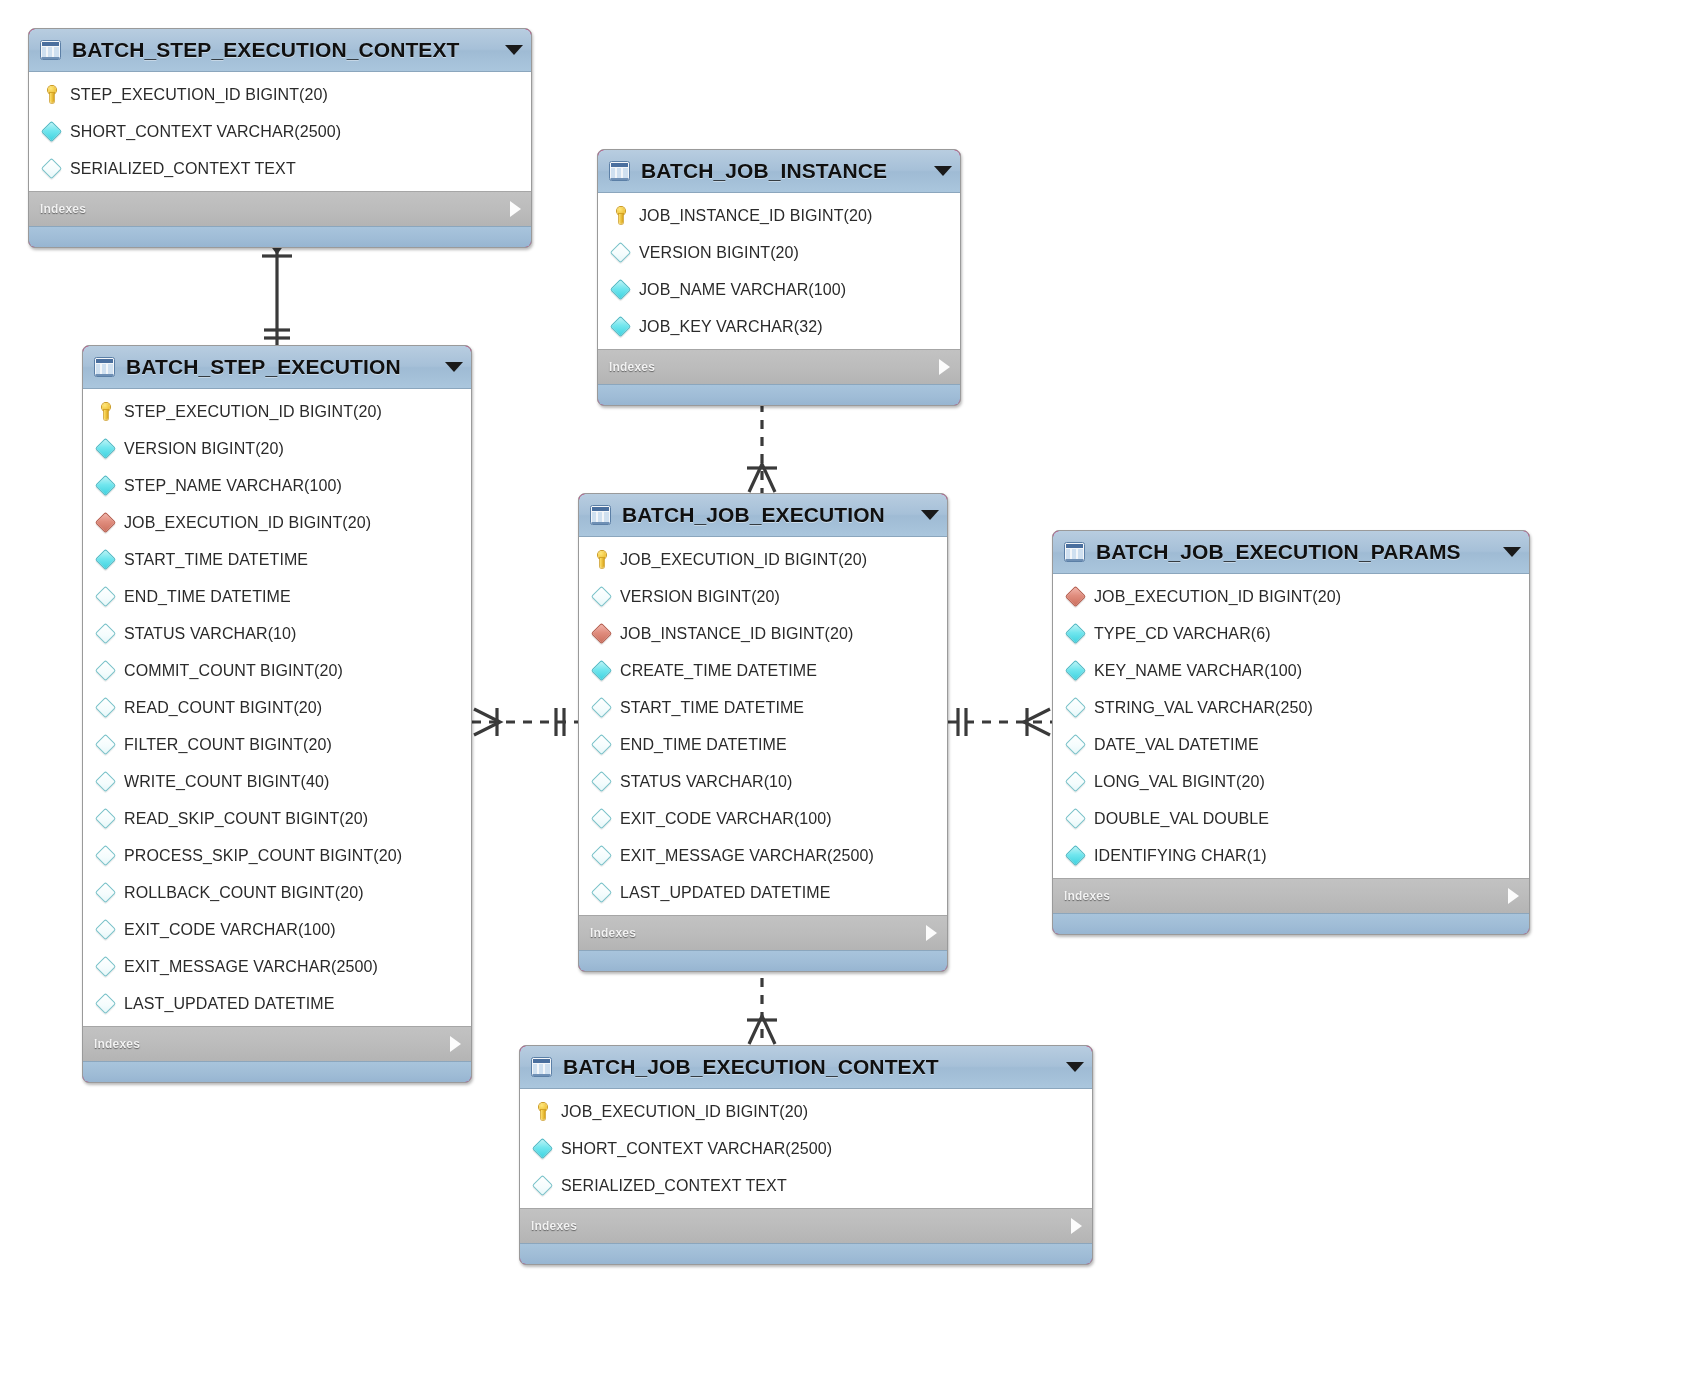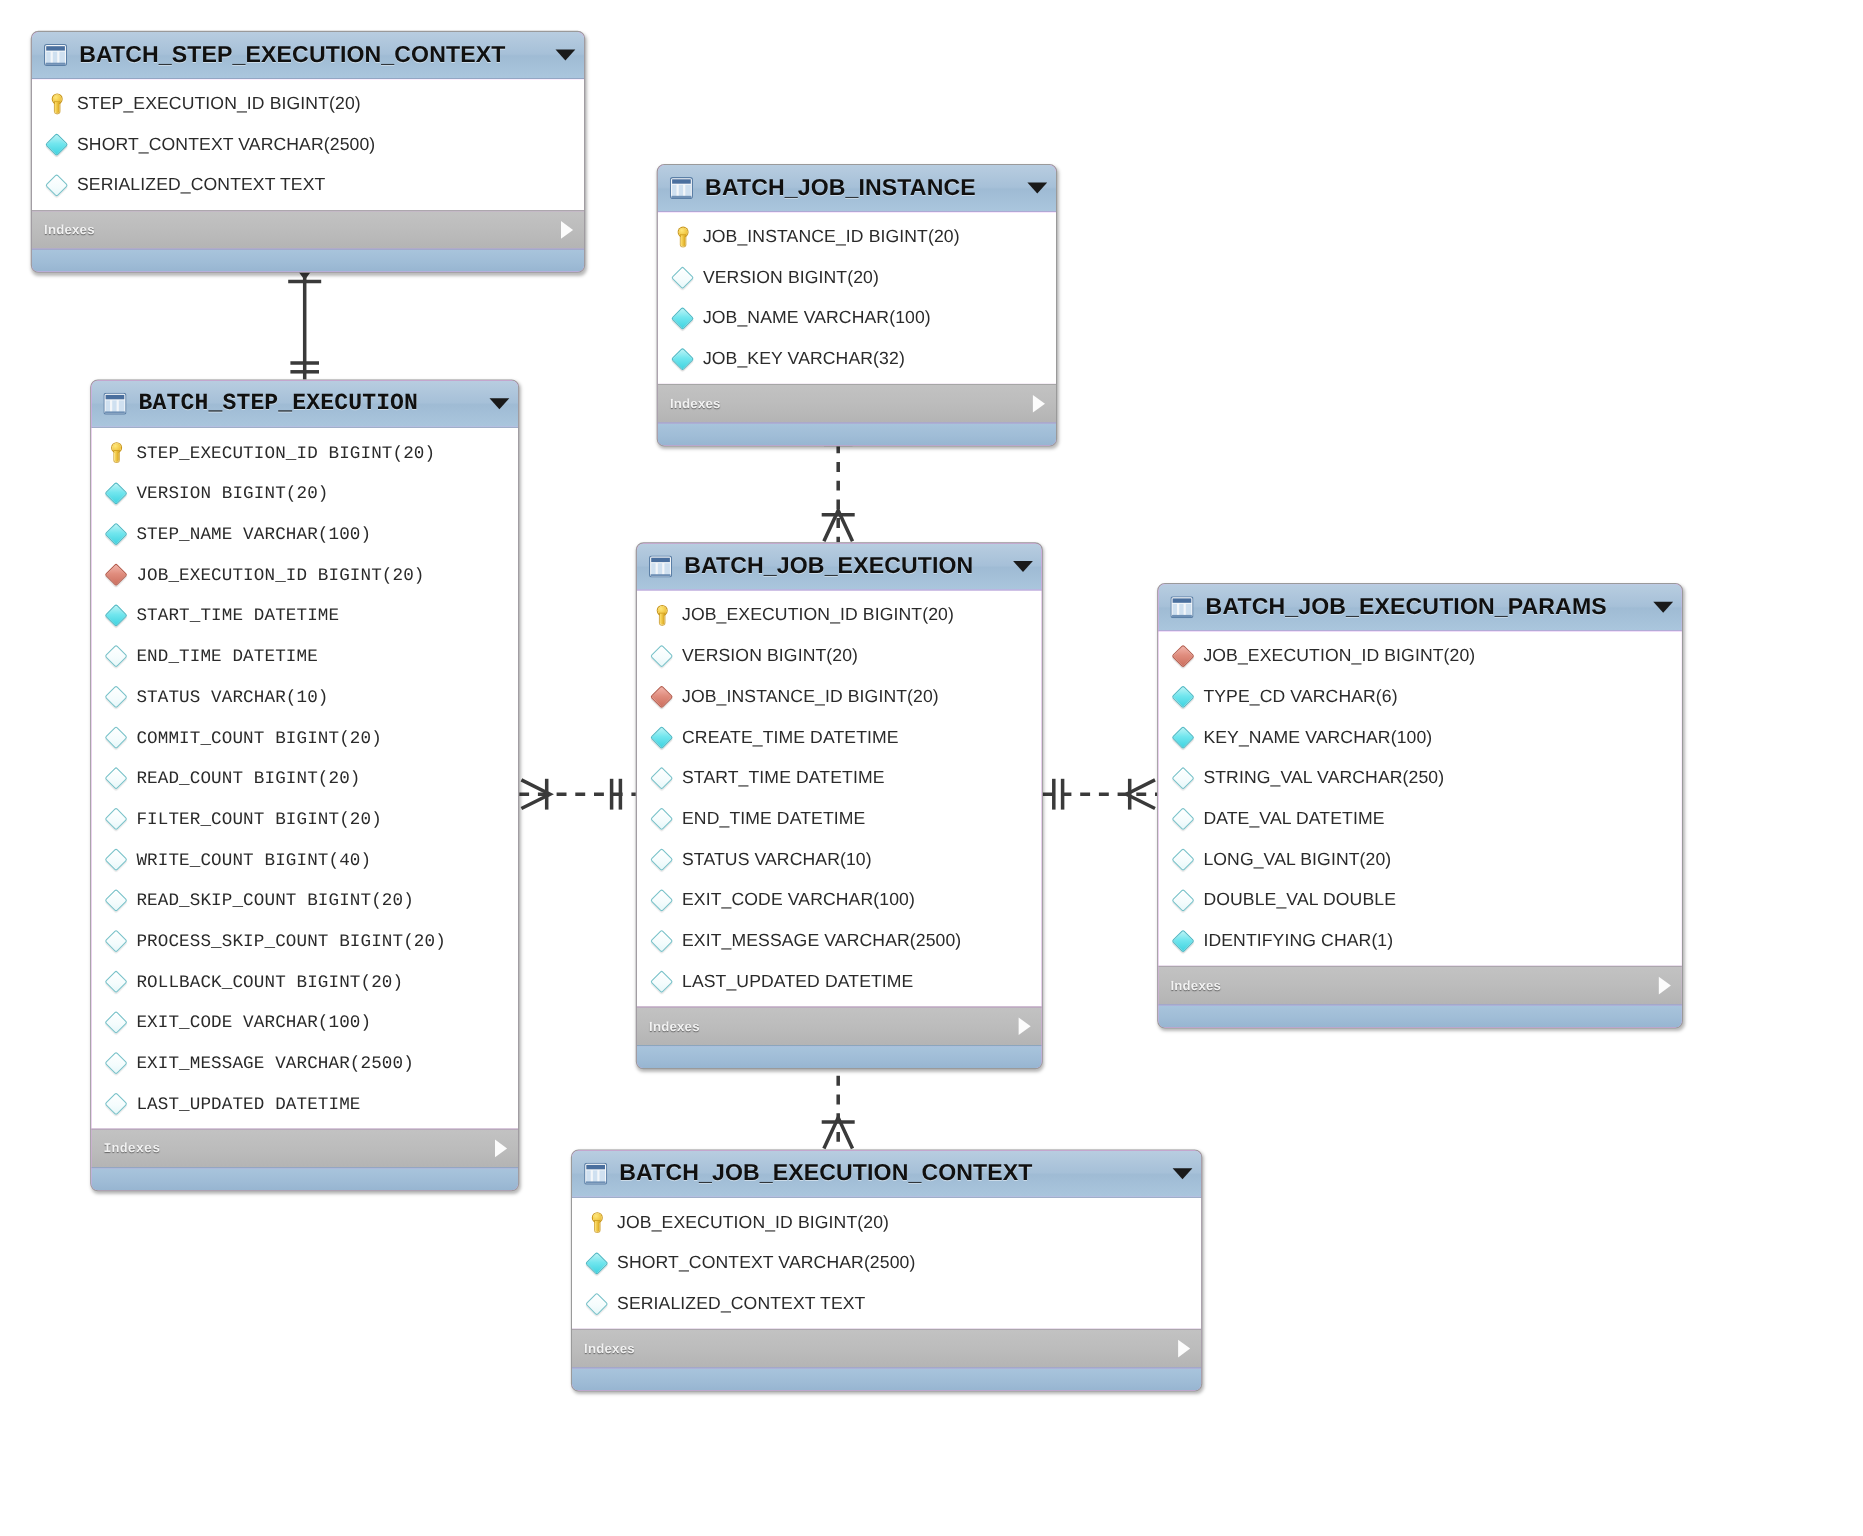--- a/index.html
+++ b/index.html
@@ -26,21 +26,21 @@
     left: 0; top: 0;
     width: 1694px;
     height: 1396px;
     pointer-events: none;
   }
 
   
   .tbl {
     position: absolute;
     box-sizing: border-box;
-    background: #f0abfc;
+    background: #be185d;
     border: 1px solid #9a9a9a;
     border-radius: 7px;
     box-shadow: 1px 2px 3px rgba(0,0,0,0.28);
     overflow: hidden;
   }
   .tbl-hdr {
     height: 42px;
     display: flex;
     align-items: center;
     padding: 0 8px 0 11px;
@@ -295,21 +295,21 @@
           </span>
           <span class="col-txt">JOB_KEY VARCHAR(32)</span>
         </div>
       </div>
       <div class="idx">
         <span class="idx-lbl">Indexes</span>
         <span class="idx-arrow"></span>
       </div>
       <div class="tbl-foot"></div>
     </div>
-    <div class="tbl" style="left: 82px; top: 345px; width: 390px; font-family: Liberation Mono, monospace;">
+    <div class="tbl" style="left: 82px; top: 345px; width: 390px;">
       <div class="tbl-hdr">
         <span class="tbl-icon"><svg width="21" height="20" viewBox="0 0 21 20">
             <rect x="0.5" y="0.5" width="20" height="19" rx="2" fill="#f3f6f9" stroke="#5b7fa6"></rect>
             <rect x="2" y="2" width="17" height="4" fill="#4a6f9e"></rect>
             <rect x="2" y="7" width="4" height="11" fill="#cfe0f0"></rect>
             <rect x="8" y="7" width="4" height="11" fill="#cfe0f0"></rect>
             <rect x="14" y="7" width="5" height="11" fill="#cfe0f0"></rect>
             <rect x="1.5" y="17" width="18" height="2" fill="#6f90b5"></rect>
           </svg></span>
         <span class="tbl-title">BATCH_STEP_EXECUTION</span>

